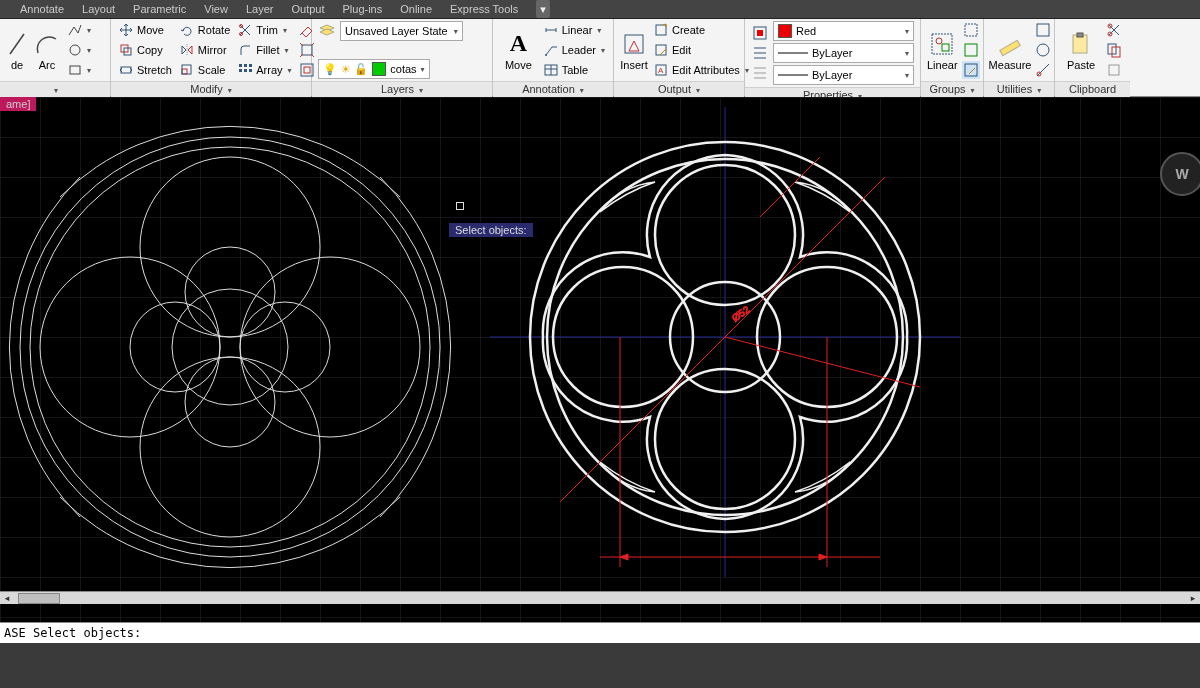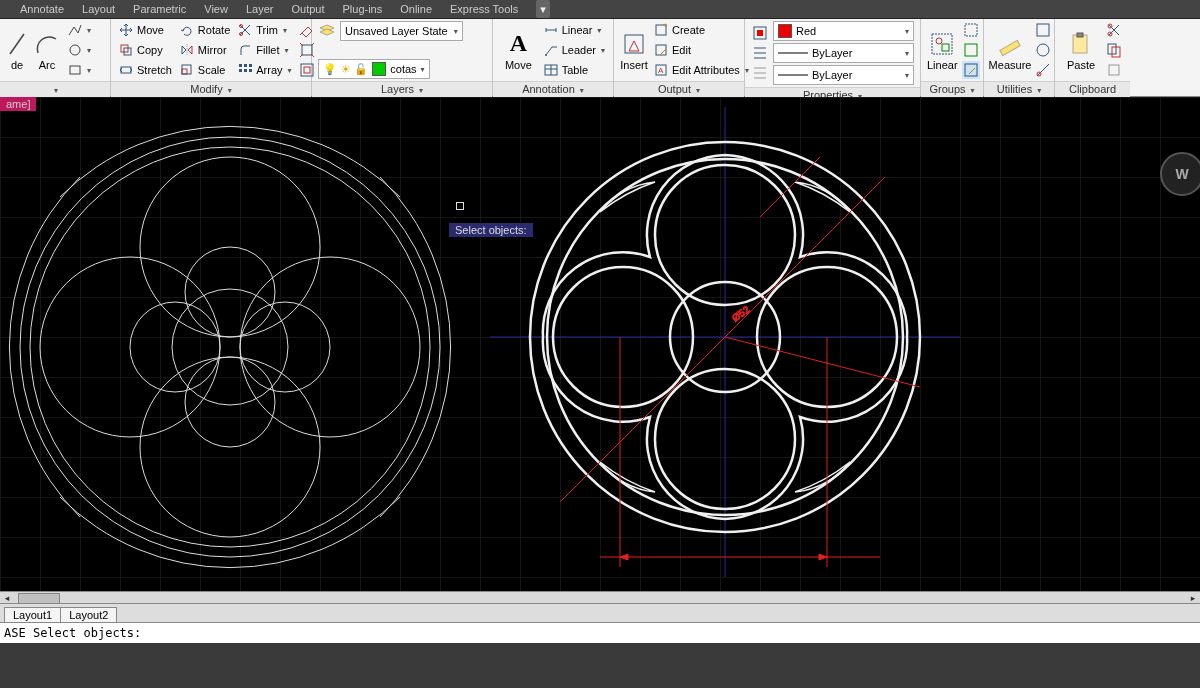--- a/index.html
+++ b/index.html
@@ -576,21 +576,17 @@
   <div class="wcs">
       <div class="wcs-c">W</div>
     </div>
 
   <div class="scroll-h">
     <div class="btn">◂</div>
     <div class="thumb"></div>
     <div style="flex:1"></div>
     <div class="btn">▸</div>
   </div>
-  <div class="layout-tabs">
-    <div class="tab">Layout1</div>
-    <div class="tab">Layout2</div>
-  </div>
 </div>
 
 <div class="cmdline">
   <b>ASE </b><span>Select objects:</span>
 </div>
 
 </body></html>

